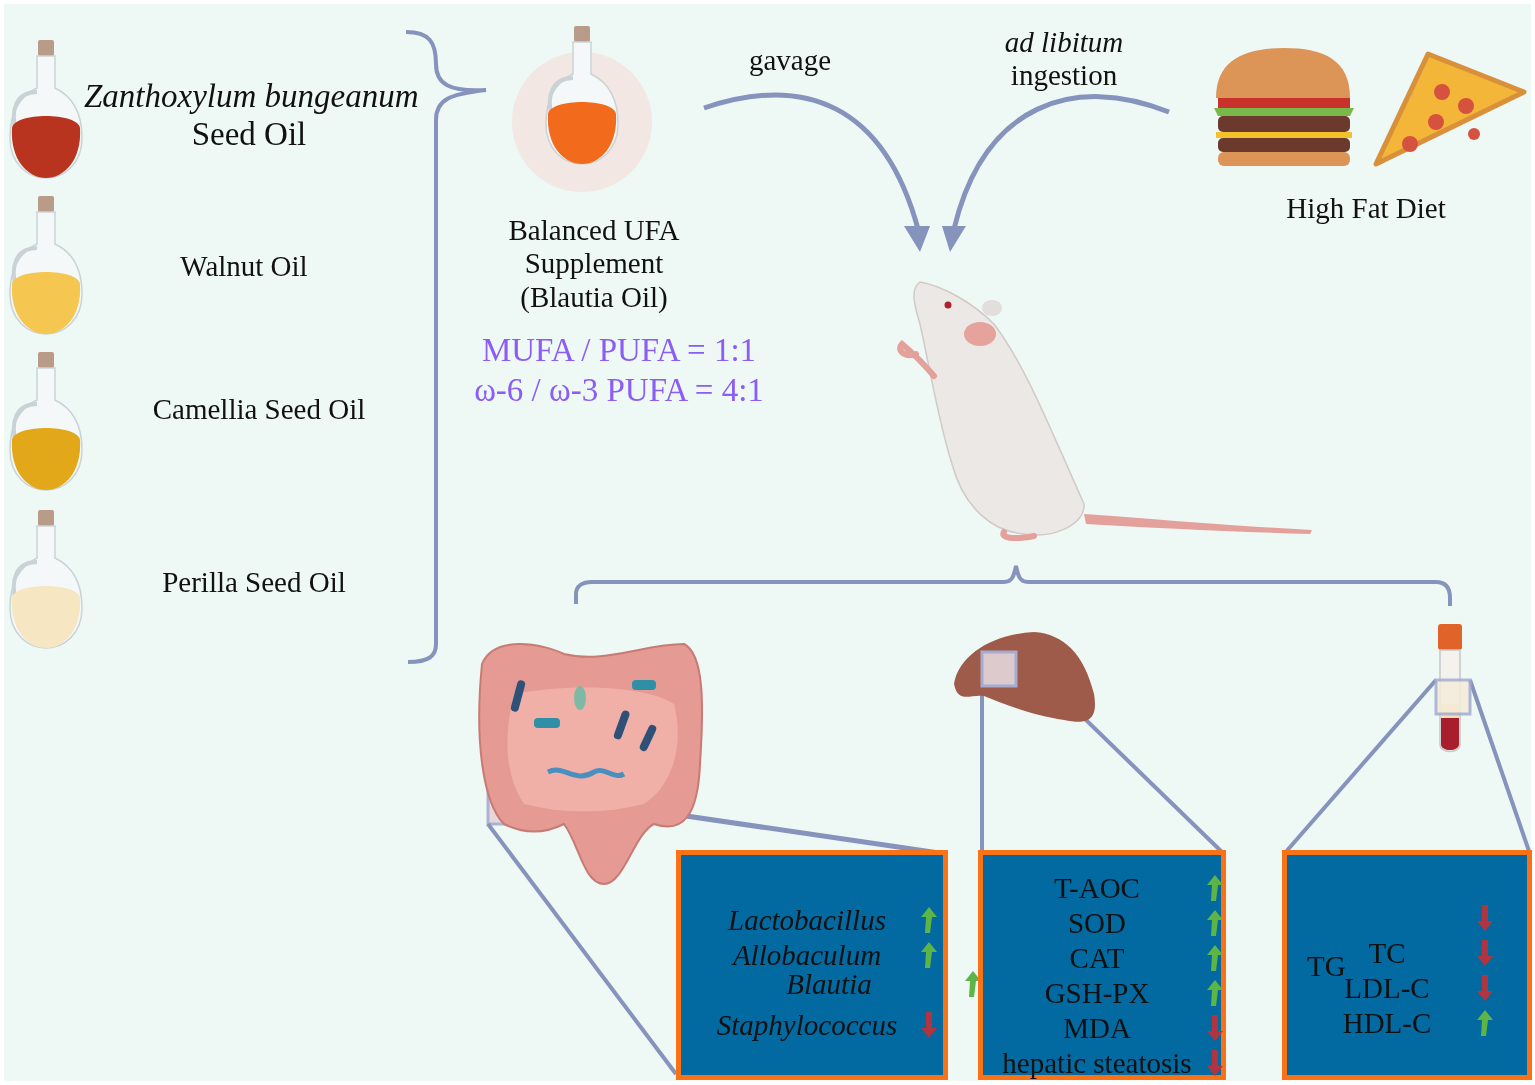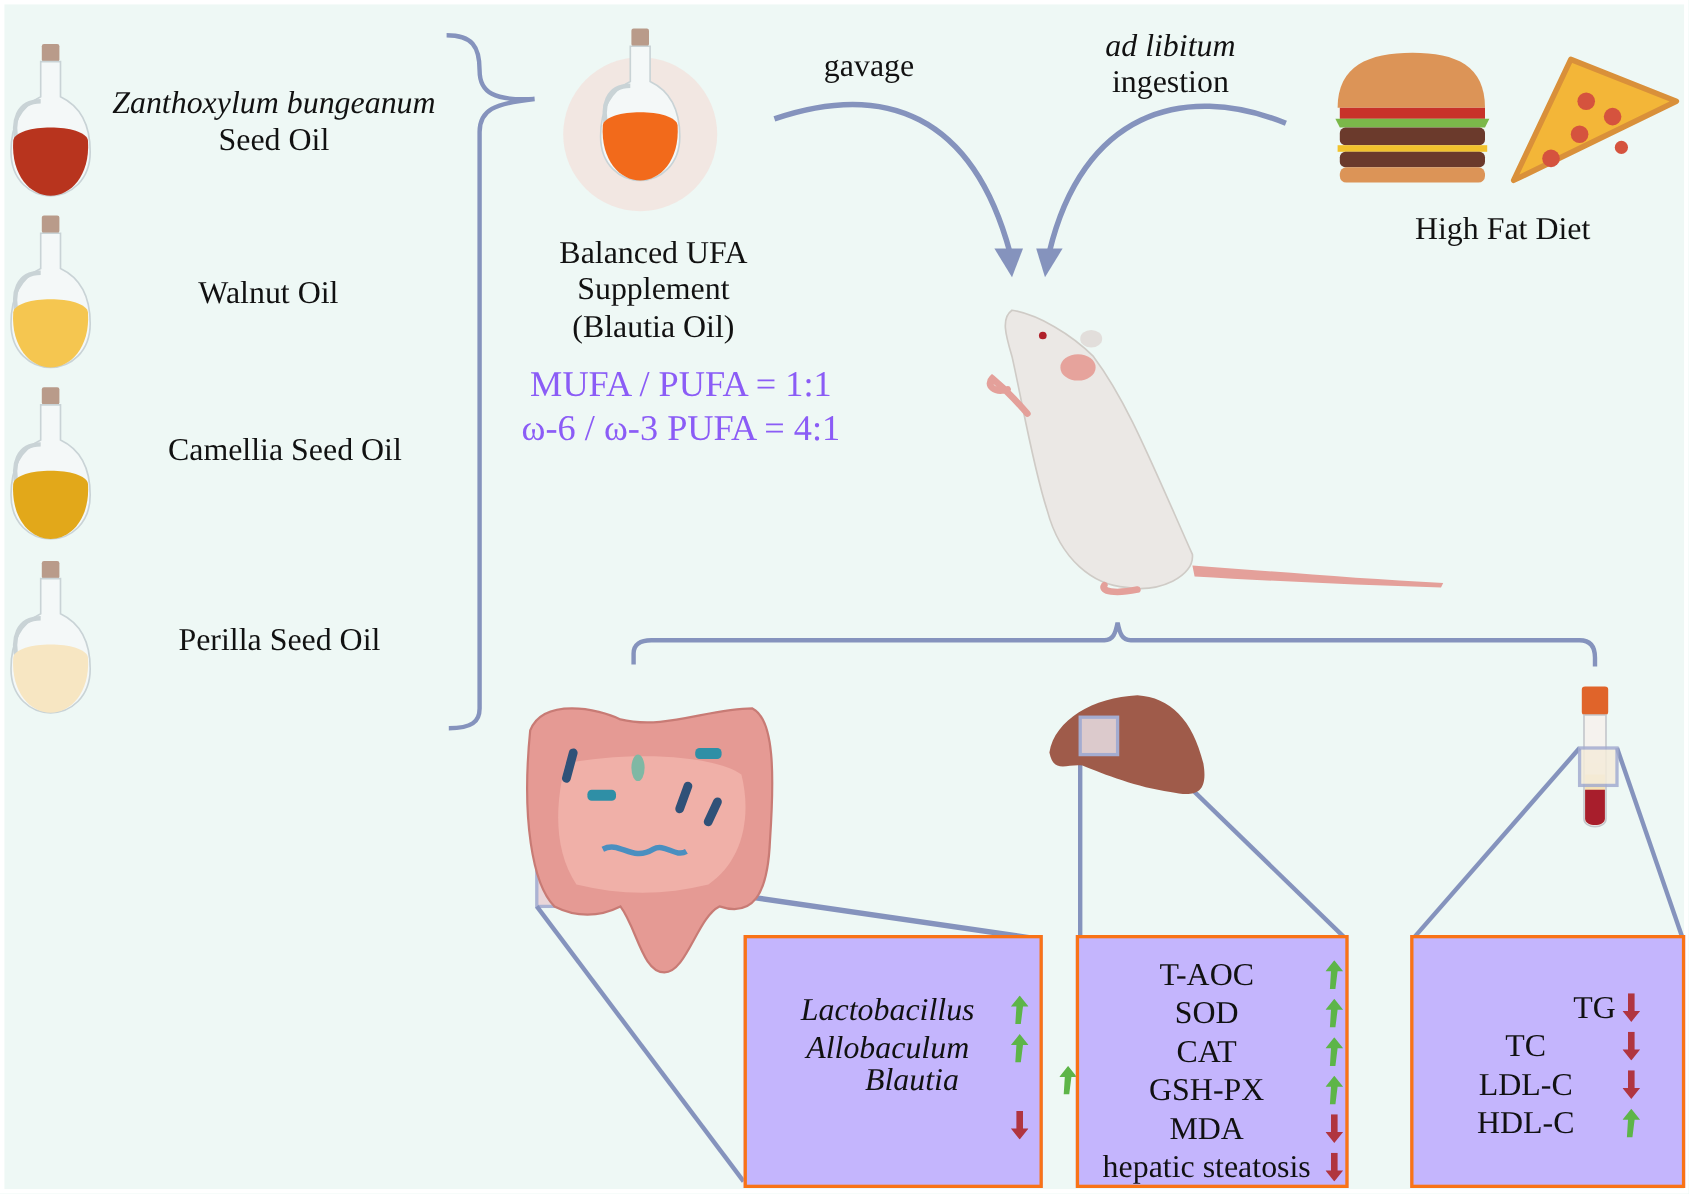--- a/index.html
+++ b/index.html
@@ -3,21 +3,21 @@
 <meta charset="utf-8">
 <style>
   html, body { margin:0; padding:0; }
   body { width:1535px; height:1085px; position:relative; overflow:hidden; background:#ffffff;
          font-family:"Liberation Serif","DejaVu Serif",serif; color:#111; }
   #canvas { position:absolute; left:4px; top:4px; width:1527px; height:1077px; background:#eef8f5; }
   .txt { position:absolute; text-align:center; white-space:nowrap; line-height:1.15; }
   .it { font-style:italic; }
   .red { color:#8b5cf6; }
   svg.layer { position:absolute; left:0; top:0; }
-  .box { position:absolute; background:#c4b5fd; border:3px solid #f97316; box-sizing:border-box; }
+  .box { position:absolute; background:#0369a1; border:5px solid #f97316; box-sizing:border-box; }
   .row { position:absolute; left:0; right:0; font-size:29px; text-align:center; line-height:34px; }
   .arrow { position:absolute; width:16px; height:26px; }
 </style>
 </head>
 <body>
 
 <div id="canvas">
 
   <svg class="layer" width="1527" height="1077">
 
@@ -122,21 +122,21 @@
     </g>
     <g>
       <rect x="1434" y="620" width="24" height="26" rx="3" fill="#e0642a"></rect>
       <path d="M1436,646 L1456,646 L1456,740 C1456,750 1436,750 1436,740 Z" fill="#f5f2ee" stroke="#c4c7cc" stroke-width="1.5"></path>
       <path d="M1437,700 L1455,700 L1455,740 C1455,748 1437,748 1437,740 Z" fill="#f5e3b5"></path>
       <path d="M1437,714 L1455,714 L1455,740 C1455,748 1437,748 1437,740 Z" fill="#a81e2c"></path>
       <rect x="1432" y="676" width="34" height="34" fill="#f4ecda" stroke="#a4acd0" stroke-width="3" opacity="0.85"></rect>
     </g>
   </svg>
 
-  <div class="txt" style="left:80px; top:74px; width:330px; font-size:29px;">
+  <div class="txt" style="left:80px; top:74px; width:330px; font-size:33px;">
     <div class="it">Zanthoxylum bungeanum</div>
     <div>Seed Oil</div>
   </div>
   <div class="txt" style="left:80px; top:246px; width:320px; font-size:29px;">Walnut Oil</div>
   <div class="txt" style="left:90px; top:389px; width:330px; font-size:29px;">Camellia Seed Oil</div>
   <div class="txt" style="left:90px; top:562px; width:320px; font-size:29px;">Perilla Seed Oil</div>
 
   <div class="txt" style="left:440px; top:210px; width:300px; font-size:29px;">
     <div>Balanced UFA</div>
     <div>Supplement</div>
@@ -168,20 +168,21 @@
           <polygon points="8,0 16,10 11,10 9,26 4,26 5,10 0,10" fill="#5db548"></polygon>
         </svg>
       </div>
       <div class="row" style="top: 112px; height: 34px; margin-left: 44px;">
         <span style="font-style: italic; position: absolute; right: 40px; left: 30px; text-align: center;">Blautia</span>
         <svg class="arrow" viewBox="0 0 16 26" style="left: 240px; top: 4px;">
           <polygon points="8,0 16,10 11,10 9,26 4,26 5,10 0,10" fill="#5db548"></polygon>
         </svg>
       </div>
       <div class="row" style="top: 153px; height: 34px;">
+        <span style="font-style: italic; position: absolute; right: 40px; left: 30px; text-align: center;">Staphylococcus</span>
         <svg class="arrow" viewBox="0 0 16 26" style="left: 240px; top: 4px;">
           <polygon points="5,0 11,0 11,16 16,16 8,26 0,16 5,16" fill="#b03540"></polygon>
         </svg>
       </div>
     </div>
   <div class="box" style="left:974px; top:846px; width:248px; height:230px;" id="panel-liver">
       <div class="row" style="top: 16px; height: 34px;">
         <span style="position: absolute; right: 20px; left: 10px; text-align: center;">T-AOC</span>
         <svg class="arrow" viewBox="0 0 16 26" style="left: 224px; top: 4px;">
           <polygon points="8,0 16,10 11,10 9,26 4,26 5,10 0,10" fill="#5db548"></polygon>
@@ -213,21 +214,21 @@
       </div>
       <div class="row" style="top: 191px; height: 34px;">
         <span style="position: absolute; right: 20px; left: 10px; text-align: center;">hepatic steatosis</span>
         <svg class="arrow" viewBox="0 0 16 26" style="left: 224px; top: 4px;">
           <polygon points="5,0 11,0 11,16 16,16 8,26 0,16 5,16" fill="#b03540"></polygon>
         </svg>
       </div>
     </div>
   <div class="box" style="left:1278px; top:846px; width:250px; height:230px;" id="panel-serum">
       <div class="row" style="top: 46px; height: 34px;">
-        <span style="position: absolute; right: 60px; left: 20px; text-align: right;">TG</span>
+        <span style="position: absolute; right: 60px; left: 20px; text-align: left; margin-top: 48px;">TG</span>
         <svg class="arrow" viewBox="0 0 16 26" style="left: 190px; top: 4px;">
           <polygon points="5,0 11,0 11,16 16,16 8,26 0,16 5,16" fill="#b03540"></polygon>
         </svg>
       </div>
       <div class="row" style="top: 81px; height: 34px;">
         <span style="position: absolute; right: 60px; left: 20px; text-align: center;">TC</span>
         <svg class="arrow" viewBox="0 0 16 26" style="left: 190px; top: 4px;">
           <polygon points="5,0 11,0 11,16 16,16 8,26 0,16 5,16" fill="#b03540"></polygon>
         </svg>
       </div>

